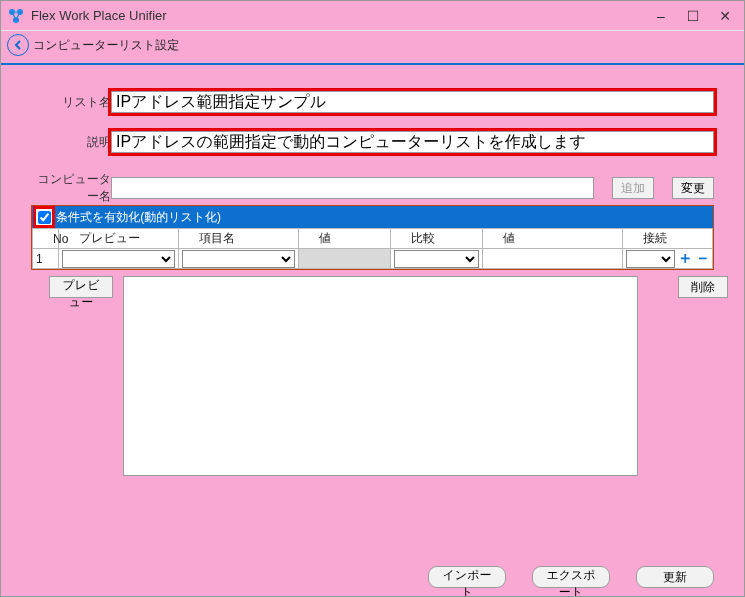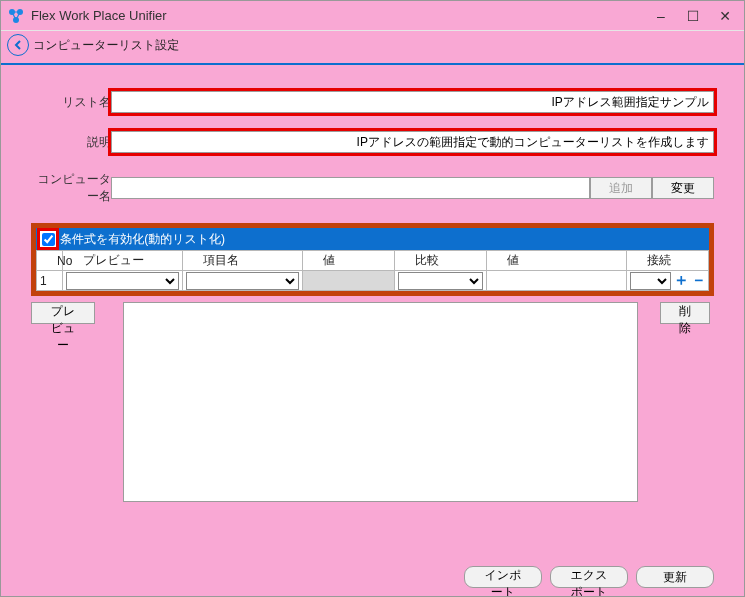--- a/index.html
+++ b/index.html
@@ -12,28 +12,28 @@
   .win-controls { margin-left:auto; display:flex; gap:18px; padding-right:6px; }
   .win-btn { width:14px; height:14px; display:flex; align-items:center; justify-content:center; font-size:14px; color:#333; cursor:pointer; }
   .subheader { height:28px; display:flex; align-items:center; padding:0 6px; font-size:14px; }
   .back-btn { width:22px; height:22px; border:1.5px solid #0d6fce; border-radius:50%; display:flex; align-items:center; justify-content:center; color:#0d6fce; margin-right:4px; cursor:pointer; }
   .back-btn svg { display:block; }
   .page-title { font-size:12px; color:#222; }
   .sep { height:2px; background:#0d6fce; margin:4px 0 0 0; }
   .content { padding:26px 30px 10px 30px; flex:1; overflow:hidden; position:relative; }
   .form-row { display:flex; align-items:center; margin-bottom:18px; }
   .form-label { width:80px; color:#333;text-align:right; }
-  .text-input { flex:1; height:22px; border:1px solid #9c9c9c; padding:1px 4px; font-size:12px;text-align:right; }
+  .text-input { flex:1; height:22px; border:1px solid #9c9c9c; padding:1px 4px; font-size:16px; }
   .red-outline { outline:3px solid #e60000; outline-offset:0; }
   .computer-row { display:flex; align-items:center; margin-top:6px; }
   .computer-row .form-label { width:80px; }
   .computer-row .text-input { flex:1; }
-  .btn { height:22px; padding:0 18px; border:1px solid #9c9c9c; background:#f2f2f2; margin-left:0; font-size:12px; cursor:pointer;}
+  .btn { height:22px; padding:0 8px; border:1px solid #9c9c9c; background:#f2f2f2; margin-left:18px; font-size:12px; cursor:pointer;}
   .btn.disabled { color:#999; }
-  .cond-block { margin-top:18px; border:5px solid #c2410c; }
+  .cond-block { border:1px solid #c2410c; }
   .cond-header { height:22px; background:#0d6fce; color:#fff; display:flex; align-items:center; padding:0 4px; gap:4px; font-size:12px; }
   .checkbox-wrap { width:16px; height:16px; background:#fff; display:flex; align-items:center; justify-content:center; }
   .checkbox-wrap input { margin:0; }
   .checkbox-highlight { outline:3px solid #e60000; outline-offset:0; }
   table.cond-table { width:100%; border-collapse:collapse; table-layout:fixed; }
   table.cond-table th, table.cond-table td { border:1px solid #b8b8b8; padding:0 3px; height:20px; text-align:left; background:#fff; font-weight:normal; font-size:12px;}
   table.cond-table th { background:#fff;padding-left:20px; }
   .col-no { width:26px; }
   .col-cat { width:120px; }
   .col-name { width:120px; }

